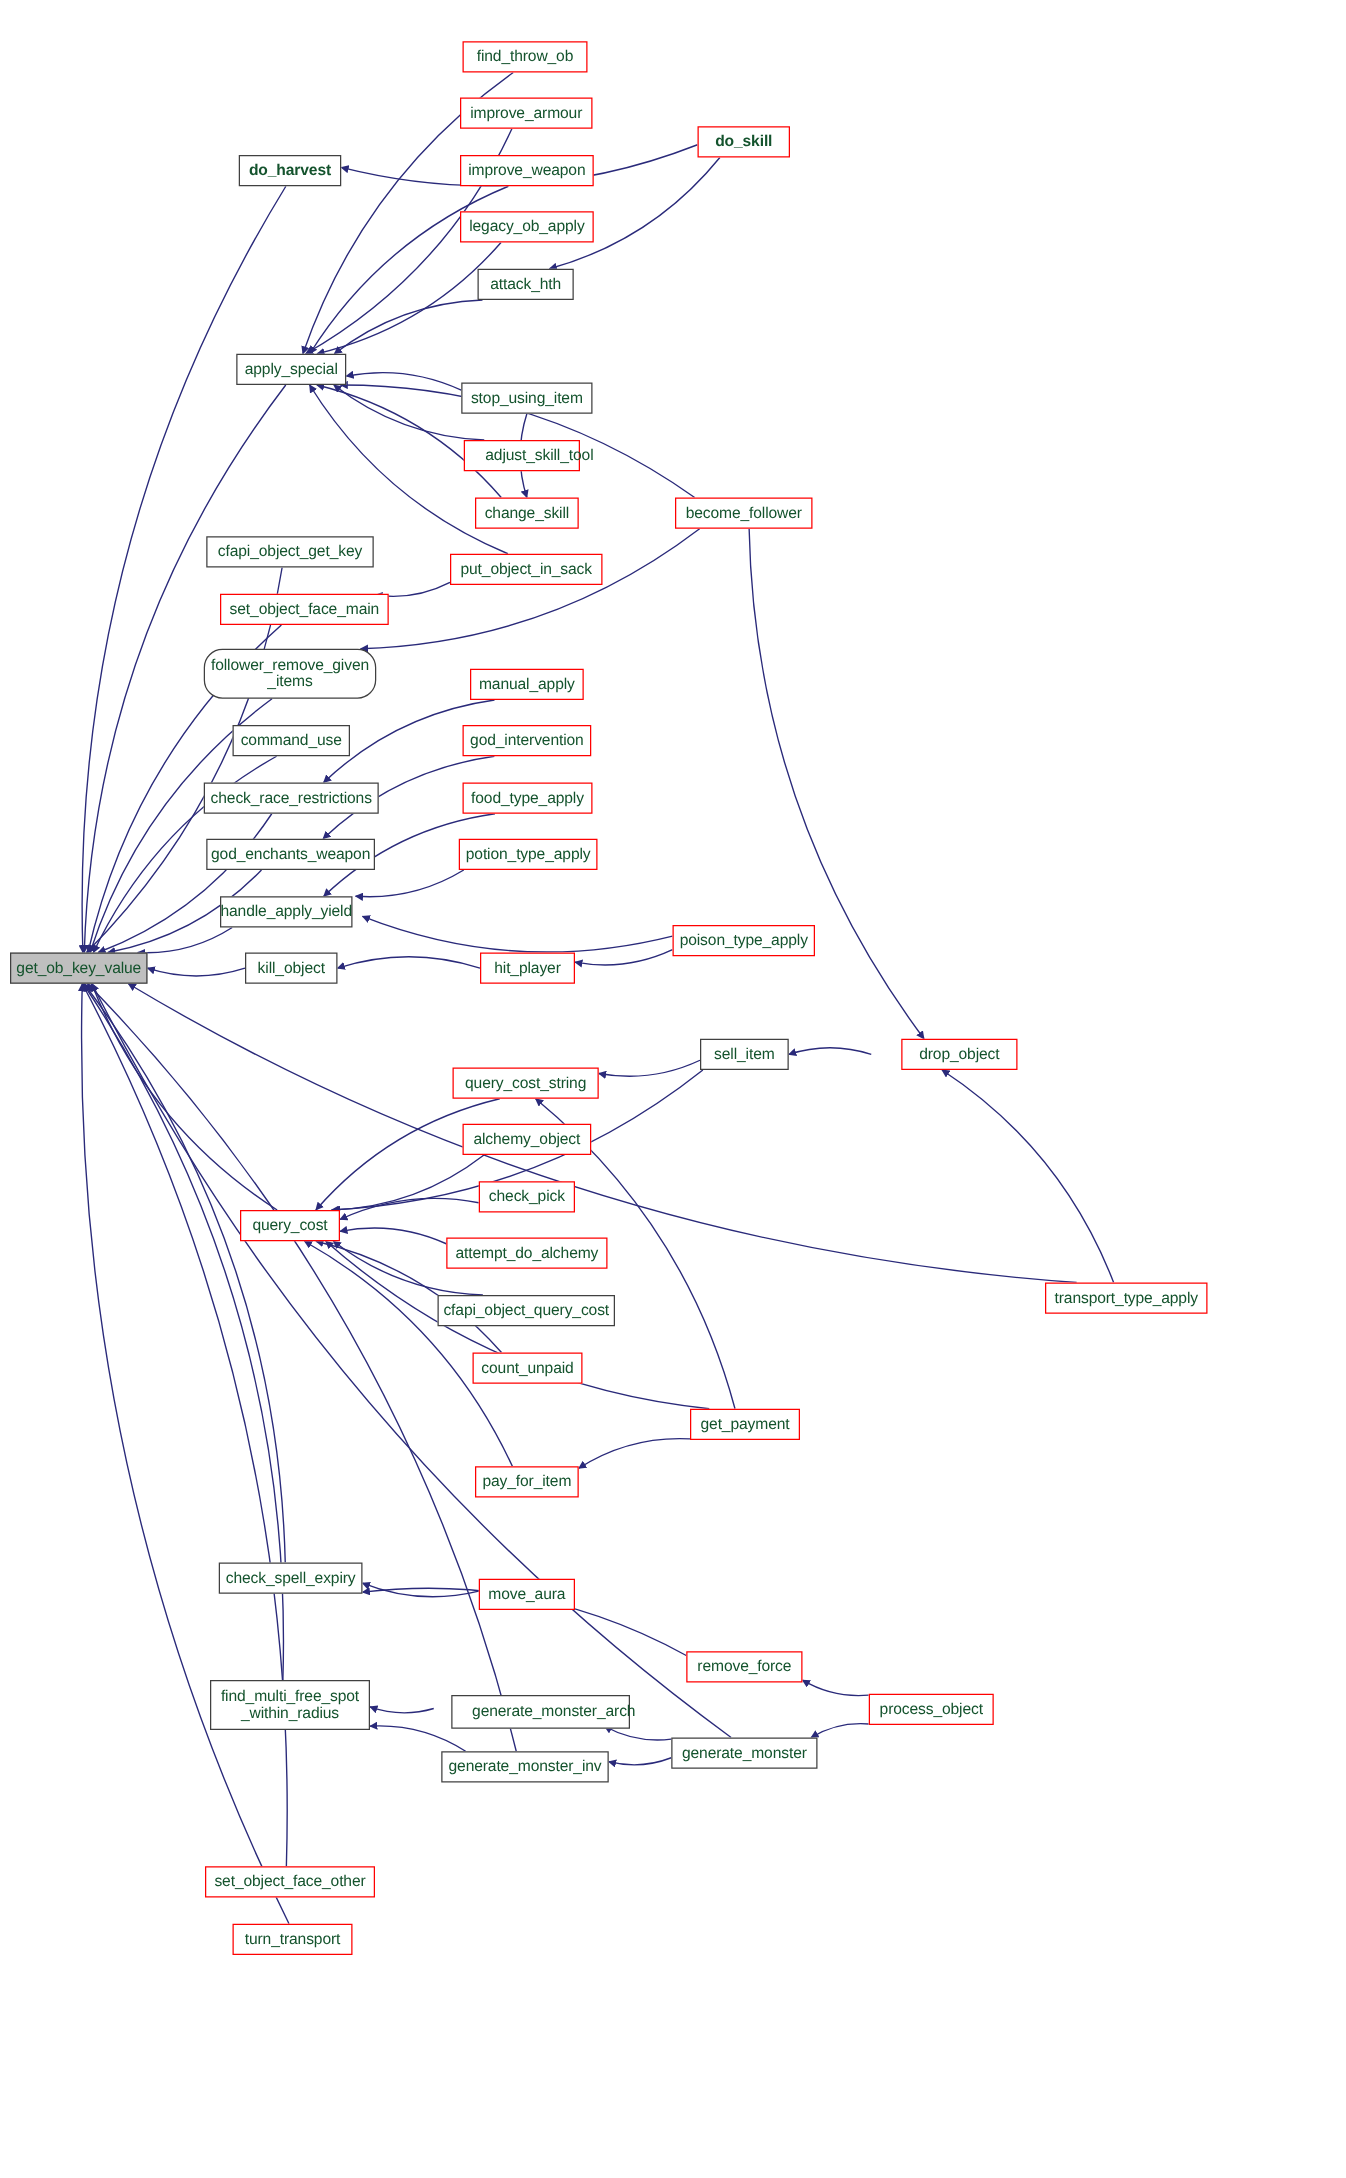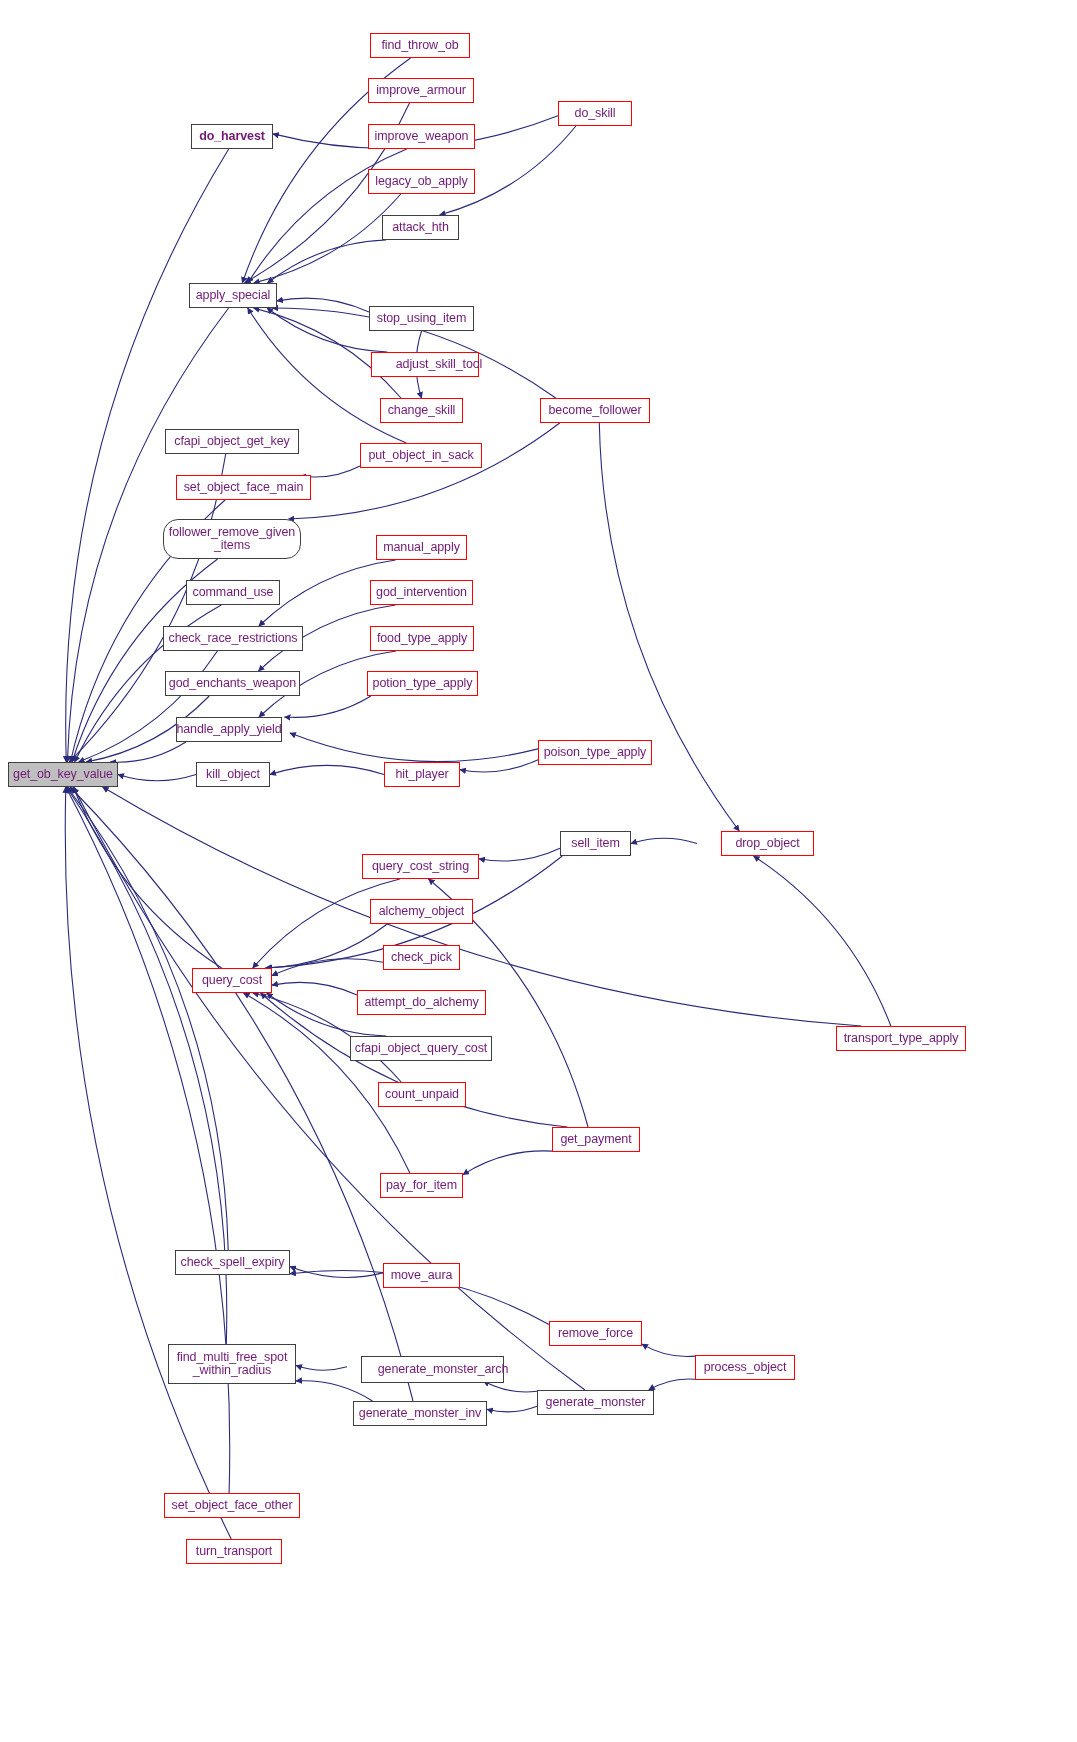--- a/index.html
+++ b/index.html
@@ -8,21 +8,21 @@
   #canvas{position:relative;width:1077px;height:1742px;background:#ffffff;overflow:hidden;}
   #edges{position:absolute;left:0;top:0;width:1077px;height:1742px;}
   .node{
     position:absolute;
     box-sizing:border-box;
     display:flex;align-items:center;justify-content:center;
     text-align:center;
     background:#ffffff;
     font-size:12.5px;
     line-height:13px;
-    color:#701a75;
+    color:#14532d;
     letter-spacing:-0.1px;
     white-space:pre-line;
     z-index:5;
   }
   .node.black{border:1px solid #404040;}
   .node.red{border:1px solid #ff0000;}
   .node.root{border:1px solid #404040;background:#bfbfbf;}
 </style>
 </head>
 <body>
@@ -101,24 +101,24 @@
       </g>
   </svg>
   <div id="nodes">
       <div class="node root" style="left: 8px; top: 762px; width: 110px; height: 25px;">get_ob_key_value</div>
       <div class="node black" style="left: 191px; top: 124px; width: 82px; height: 25px; font-weight: bold;">do_harvest</div>
       <div class="node red" style="left: 370px; top: 33px; width: 100px; height: 25px;">find_throw_ob</div>
       <div class="node red" style="left: 368px; top: 78px; width: 106px; height: 25px;">improve_armour</div>
       <div class="node red" style="left: 368px; top: 124px; width: 107px; height: 25px;">improve_weapon</div>
       <div class="node red" style="left: 368px; top: 169px; width: 107px; height: 25px;">legacy_ob_apply</div>
       <div class="node black" style="left: 382px; top: 215px; width: 77px; height: 25px;">attack_hth</div>
-      <div class="node red" style="left: 558px; top: 101px; width: 74px; height: 25px;">do_skill</div>
+      <div class="node red" style="left: 558px; top: 101px; width: 74px; height: 25px; font-weight: bold;">do_skill</div>
       <div class="node black" style="left: 189px; top: 283px; width: 88px; height: 25px;">apply_special</div>
       <div class="node black" style="left: 369px; top: 306px; width: 105px; height: 25px;">stop_using_item</div>
-      <div class="node red" style="left: 371px; top: 352px; width: 108px; height: 25px; padding-left: 28px;">adjust_skill_tool</div>
+      <div class="node red" style="left: 371px; top: 352px; width: 93px; height: 25px; padding-left: 28px;">adjust_skill_tool</div>
       <div class="node red" style="left: 380px; top: 398px; width: 83px; height: 25px;">change_skill</div>
       <div class="node red" style="left: 540px; top: 398px; width: 110px; height: 25px;">become_follower</div>
       <div class="node black" style="left: 165px; top: 429px; width: 134px; height: 25px;">cfapi_object_get_key</div>
       <div class="node red" style="left: 165px; top: 475px; width: 135px; height: 25px; margin-left: 11px;">set_object_face_main</div>
       <div class="node red" style="left: 360px; top: 443px; width: 122px; height: 25px;">put_object_in_sack</div>
       <div class="node black" style="left: 163px; top: 519px; width: 138px; height: 40px; border-radius: 15px;">follower_remove_given
 _items</div>
       <div class="node red" style="left: 376px; top: 535px; width: 91px; height: 25px;">manual_apply</div>
       <div class="node black" style="left: 186px; top: 580px; width: 94px; height: 25px;">command_use</div>
       <div class="node red" style="left: 370px; top: 580px; width: 103px; height: 25px;">god_intervention</div>

